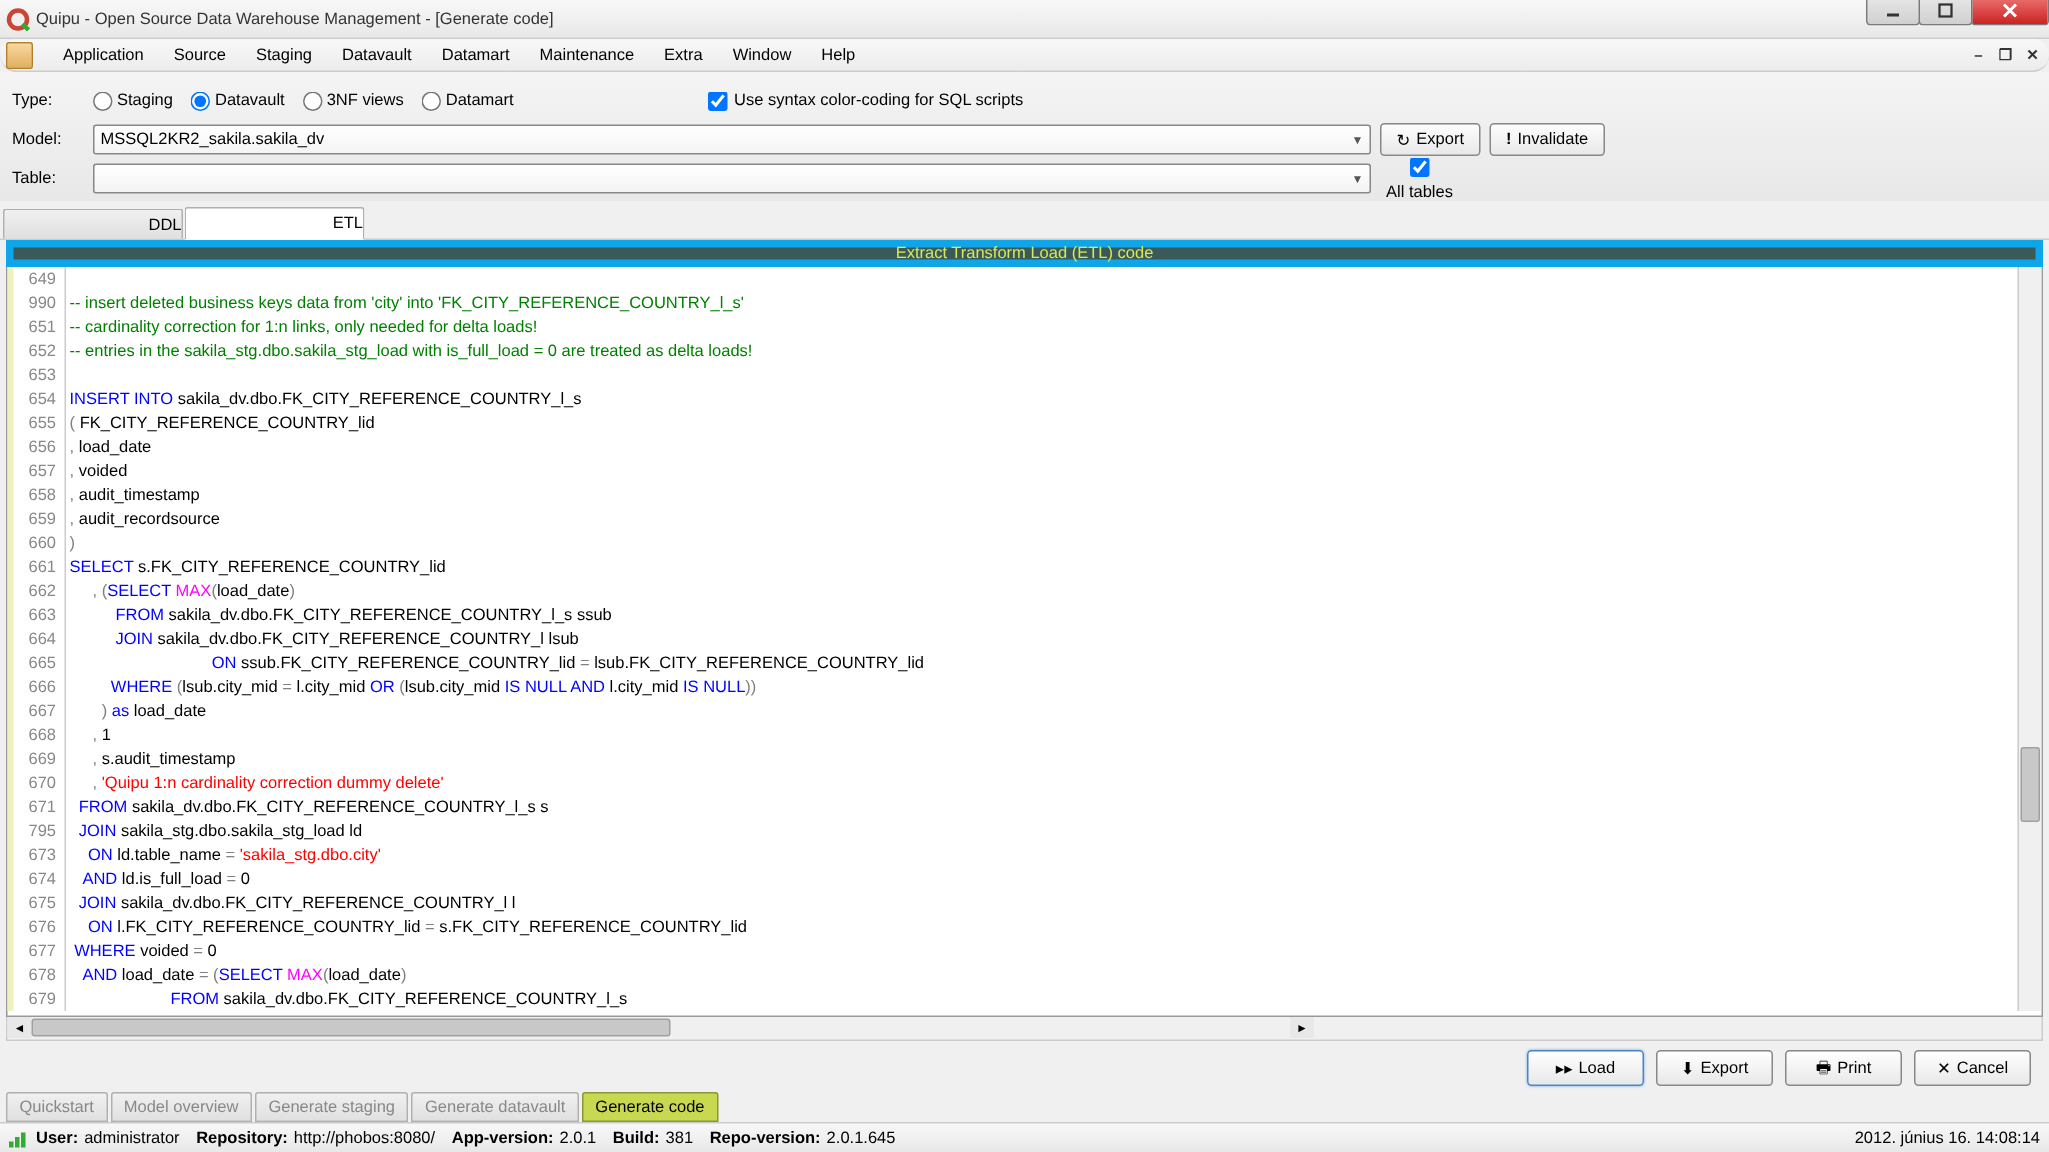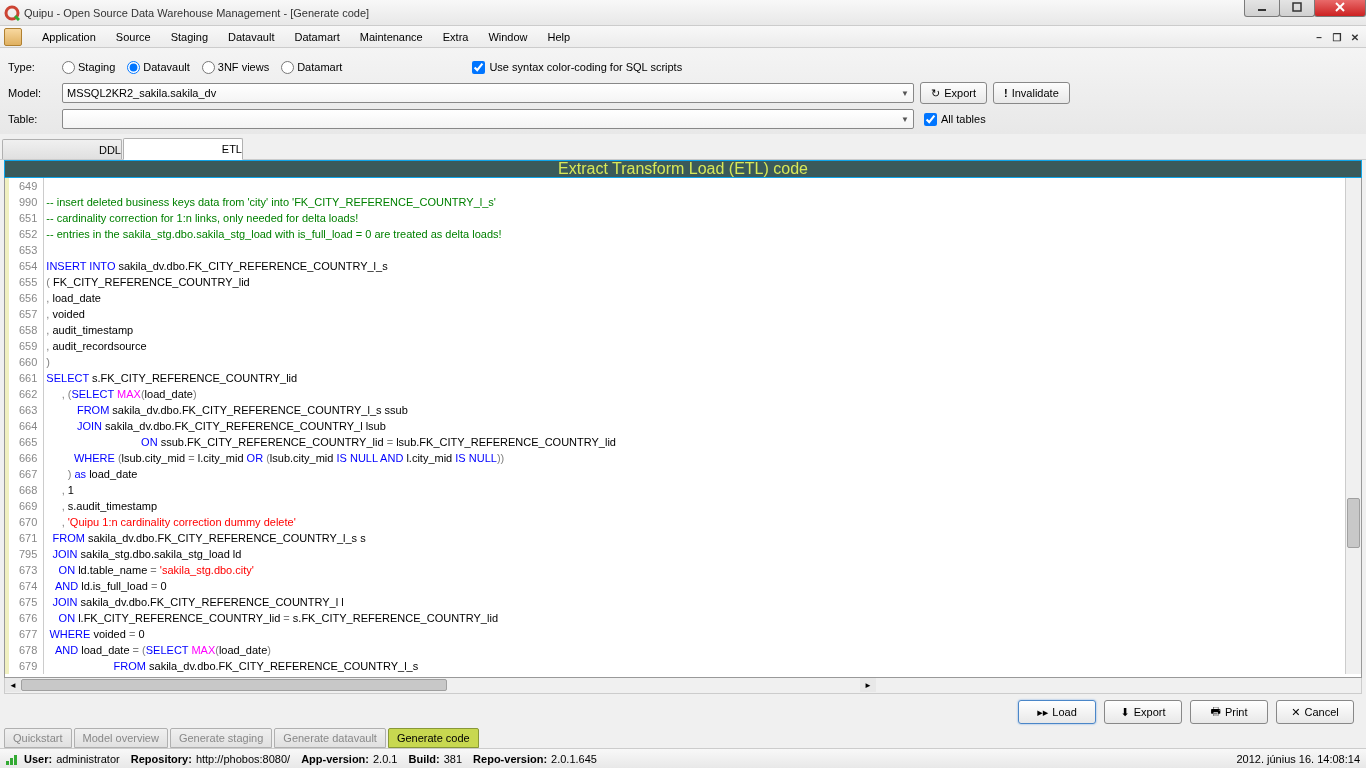--- a/index.html
+++ b/index.html
@@ -8,21 +8,21 @@
 
 .titlebar { height:26px; background:linear-gradient(#f8f8f8,#e8e8e8); display:flex; align-items:center; padding-left:4px; border-bottom:1px solid #ccc; }
 .titlebar .q-icon { width:16px; height:16px; margin-right:4px; display:inline-flex; align-items:center; justify-content:center; }
 .titlebar .title-text { color:#333; }
 .win-btns { position:absolute; right:0; top:-3px; display:flex; }
 .win-btn { width:36px; height:20px; border:1px solid #7a7a7a; border-top:none; display:flex; align-items:center; justify-content:center; background:linear-gradient(#e8e8e8,#d0d0d0); font-size:10px; border-radius:0 0 3px 3px; margin-left:-1px;}
 .win-btn.close { background:linear-gradient(#e77,#c22); color:#fff; width:52px; font-weight:bold;}
 .win-btn.close svg{stroke:#fff;}
 
 
-.menubar { height:22px; background:linear-gradient(#f8f8f8,#ececec); display:flex; align-items:center; padding-left:4px; border-bottom:1px solid #ccc; }
+.menubar { height:22px; background:linear-gradient(#f8f8f8,#ececec); display:flex; align-items:center; padding-left:4px; border-bottom:1px solid #ccc;border-radius:11px; }
 .menubar .app-icon { width:18px; height:18px; background:linear-gradient(#f8d8a0,#e0b060); border:1px solid #b08030; border-radius:2px; margin-right:10px;}
 .menubar .menu-item { padding:3px 10px; cursor:default; }
 .mdi-btns { position:absolute; right:4px; top:30px; display:flex; gap:4px;}
 .mdi-btn { width:14px; height:14px; display:flex; align-items:center; justify-content:center; font-size:10px; font-weight:bold; color:#333;}
 
 
 .controls { background:linear-gradient(#f4f4f4,#e8e8e8); padding:6px 8px 2px; }
 .ctrl-row { display:flex; align-items:center; height:26px; }
 .ctrl-label { width:54px; }
 .radio-grp { display:flex; align-items:center; gap:2px; }
@@ -33,21 +33,21 @@
 .combo .arrow { font-size:8px; color:#555;}
 .tool-btn { height:22px; padding:2px 10px; margin-left:6px; border:1px solid #888; border-radius:3px; background:linear-gradient(#fdfdfd,#e8e8e8); display:flex; align-items:center; gap:4px; cursor:default;}
 .tool-btn .ico { font-size:11px; }
 
 
 .tabbar { height:22px; display:flex; align-items:flex-end; padding-left:2px; margin-top:4px; border-bottom:1px solid #ccc;}
 .tab { width:120px; height:20px; border:1px solid #b0b0b0; border-bottom:none; display:flex; align-items:center; justify-content:flex-end; background:linear-gradient(#f0f0f0,#e0e0e0); border-radius:2px 2px 0 0; margin-right:1px;}
 .tab.active { background:#fff; height:22px; border-bottom:1px solid #fff; margin-bottom:-1px;}
 
 
-.code-header { height:18px; background:#3a5a5a; color:#d8e858; display:flex; align-items:center; justify-content:center; border:1px solid #0ea5e9; margin:0 4px; font-size:16px;}
+.code-header { height:18px; background:#3a5a5a; color:#d8e858; display:flex; align-items:center; justify-content:center; border:5px solid #0ea5e9; margin:0 4px; font-size:11px;}
 .code-wrap { margin:0 4px; border:1px solid #999; border-top:none; height:500px; background:#fff; overflow:hidden; position:relative;}
 .code-inner { display:flex; font-family:Consolas,'Courier New',monospace; font-size:13px; line-height:16px; height:496px; overflow:hidden;}
 .gutter { background:#fff; border-right:1px solid #ccc; text-align:right; padding:0 6px 0 10px; color:#888; user-select:none; border-left:4px solid #f0f0c0;}
 .gutter .ln { height:16px; }
 .code-lines { padding-left:2px; white-space:pre; }
 .code-lines .cl { height:16px; }
 .c-green{color:#008000;} .c-blue{color:#0000ff;} .c-gray{color:#808080;} .c-red{color:#ff0000;} .c-magenta{color:#ff00ff;}
 .vscroll { position:absolute; right:0; top:0; width:16px; height:496px; background:#f0f0f0; border-left:1px solid #ccc;}
 .vscroll .thumb{ position:absolute; left:1px; right:1px; top:320px; height:50px; background:#c8c8c8; border:1px solid #a0a0a0; border-radius:2px;}
 .hscroll-row { margin:0 4px; height:16px; background:#f0f0f0; border:1px solid #ccc; border-top:none; position:relative;}
@@ -164,21 +164,21 @@
         <span class="ico"><b>!</b></span>
         <span>Invalidate</span>
       </div>
   </div>
   <div class="ctrl-row">
     <span class="ctrl-label">Table:</span>
     <div class="combo">
         <span></span>
         <span class="arrow">▼</span>
       </div>
-    <label class="checkbox-lbl" style="margin-left:10px;">
+    <label class="checkbox-lbl" style="margin-left:10px;flex-direction:column;">
         <input type="checkbox" checked="" style="">
         <span>All tables</span>
       </label>
   </div>
 </div>
 
 <div class="tabbar">
   <div class="tab">
       <span>DDL</span>
     </div>

